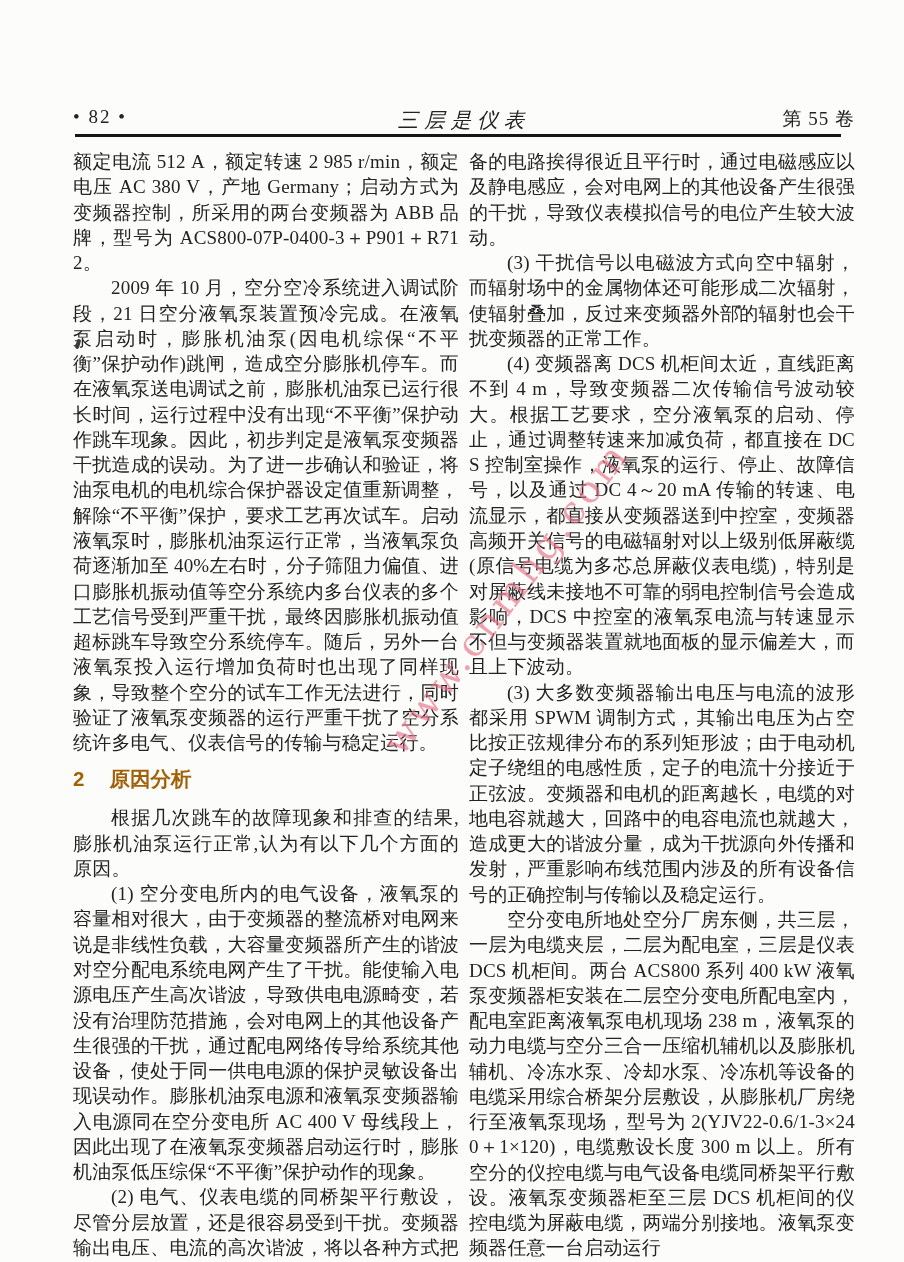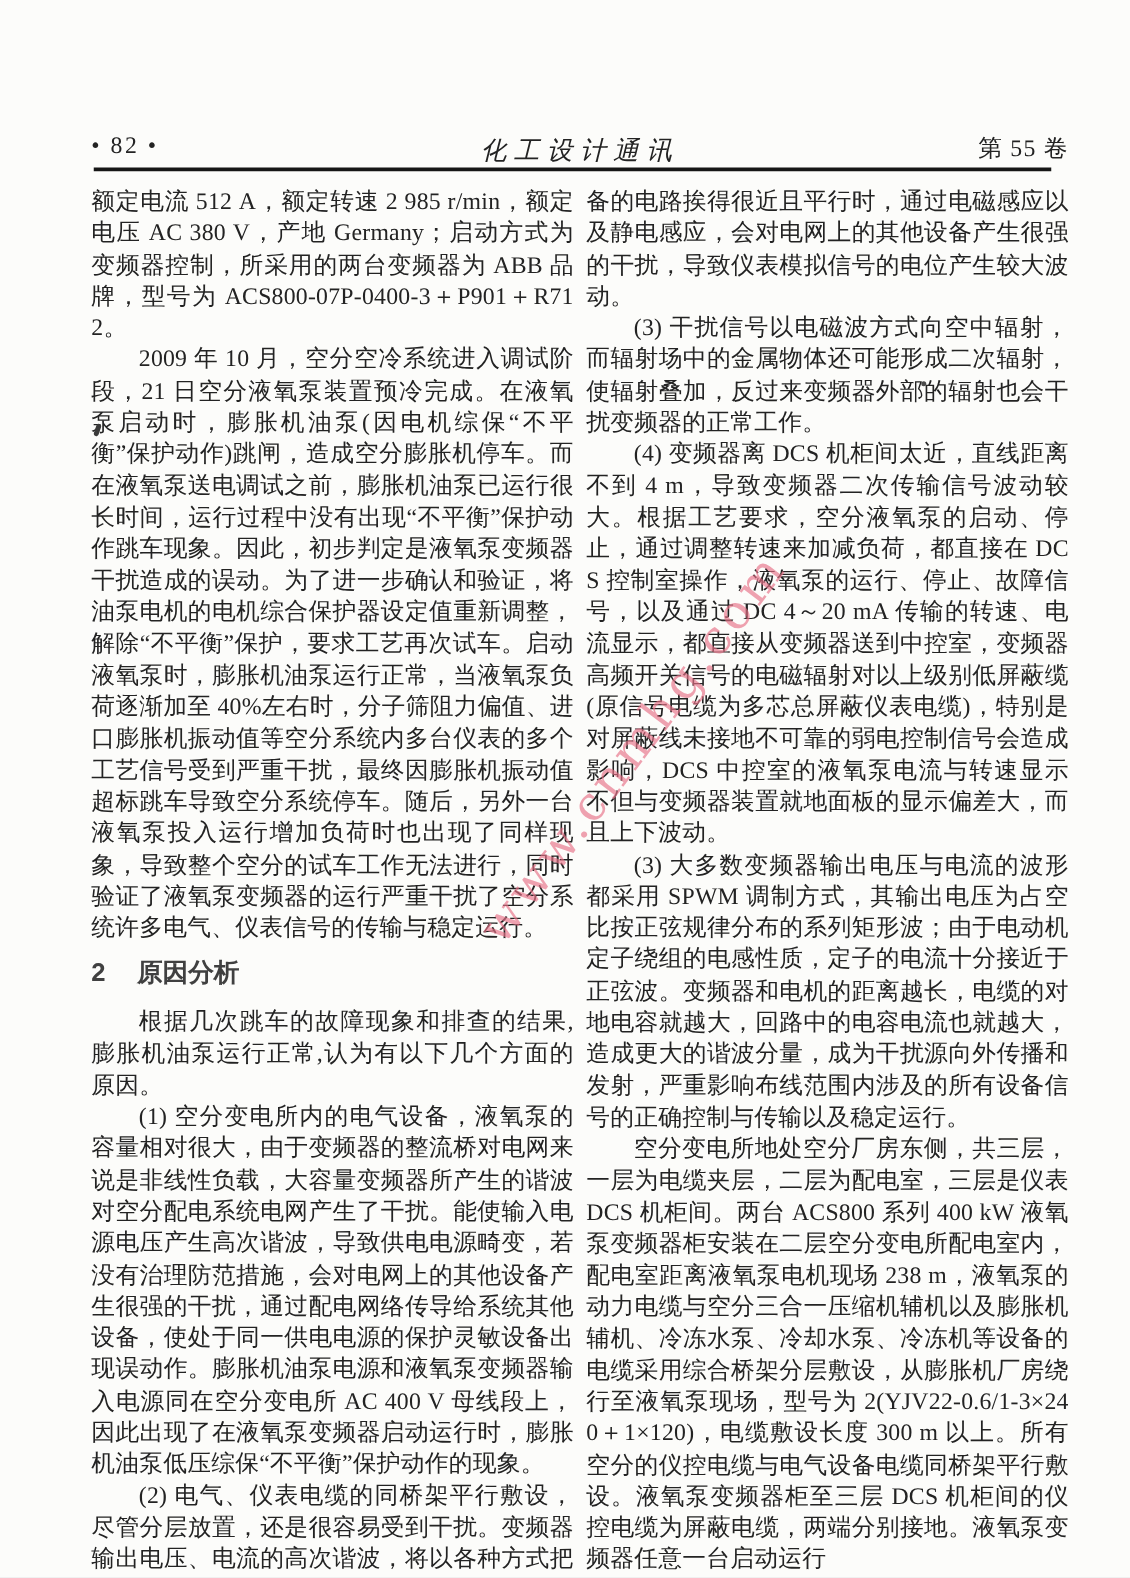--- a/index.html
+++ b/index.html
@@ -54,21 +54,21 @@
     word-break: break-all;
     letter-spacing: 0.2px;
   }
   .col p.indent { text-indent: 2em; }
   .section-heading {
     margin: 10px 0 12px;
     font-family: "Liberation Sans", "DejaVu Sans", sans-serif;
     font-weight: bold;
     font-size: 20.5px;
     line-height: 28px;
-    color: #404040;
+    color: #a16207;
   }
   .section-heading .sec-num { margin-right: 0.95em; }
   
   .watermark {
     position: absolute;
     left: 322px; top: 588px;
     width: 350px;
     text-align: center;
     transform: rotate(-53deg);
     font-family: "DejaVu Serif", serif;
@@ -96,21 +96,21 @@
     border-radius: 50%;
   }
 </style>
 </head>
 <body>
 
 <div class="page">
 
   <div class="header">
     <span class="page-number">• 82 •</span>
-    <span class="journal-title">化工设计通讯</span>
+    <span class="journal-title">三层是仪表</span>
     <span class="volume">第 55 卷</span>
   </div>
   <div class="header-rule"></div>
 
   <div class="columns">
 
     <div class="col">
       <p>额定电流 512 A，额定转速 2 985 r/min，额定电压 AC 380 V，产地 Germany；启动方式为变频器控制，所采用的两台变频器为 ABB 品牌，型号为 ACS800-07P-0400-3＋P901＋R712。</p>
       <p class="indent">2009 年 10 月，空分空冷系统进入调试阶段，21 日空分液氧泵装置预冷完成。在液氧泵启动时，膨胀机油泵(因电机综保“不平衡”保护动作)跳闸，造成空分膨胀机停车。而在液氧泵送电调试之前，膨胀机油泵已运行很长时间，运行过程中没有出现“不平衡”保护动作跳车现象。因此，初步判定是液氧泵变频器干扰造成的误动。为了进一步确认和验证，将油泵电机的电机综合保护器设定值重新调整，解除“不平衡”保护，要求工艺再次试车。启动液氧泵时，膨胀机油泵运行正常，当液氧泵负荷逐渐加至 40%左右时，分子筛阻力偏值、进口膨胀机振动值等空分系统内多台仪表的多个工艺信号受到严重干扰，最终因膨胀机振动值超标跳车导致空分系统停车。随后，另外一台液氧泵投入运行增加负荷时也出现了同样现象，导致整个空分的试车工作无法进行，同时验证了液氧泵变频器的运行严重干扰了空分系统许多电气、仪表信号的传输与稳定运行。</p>
       <div class="section-heading">

